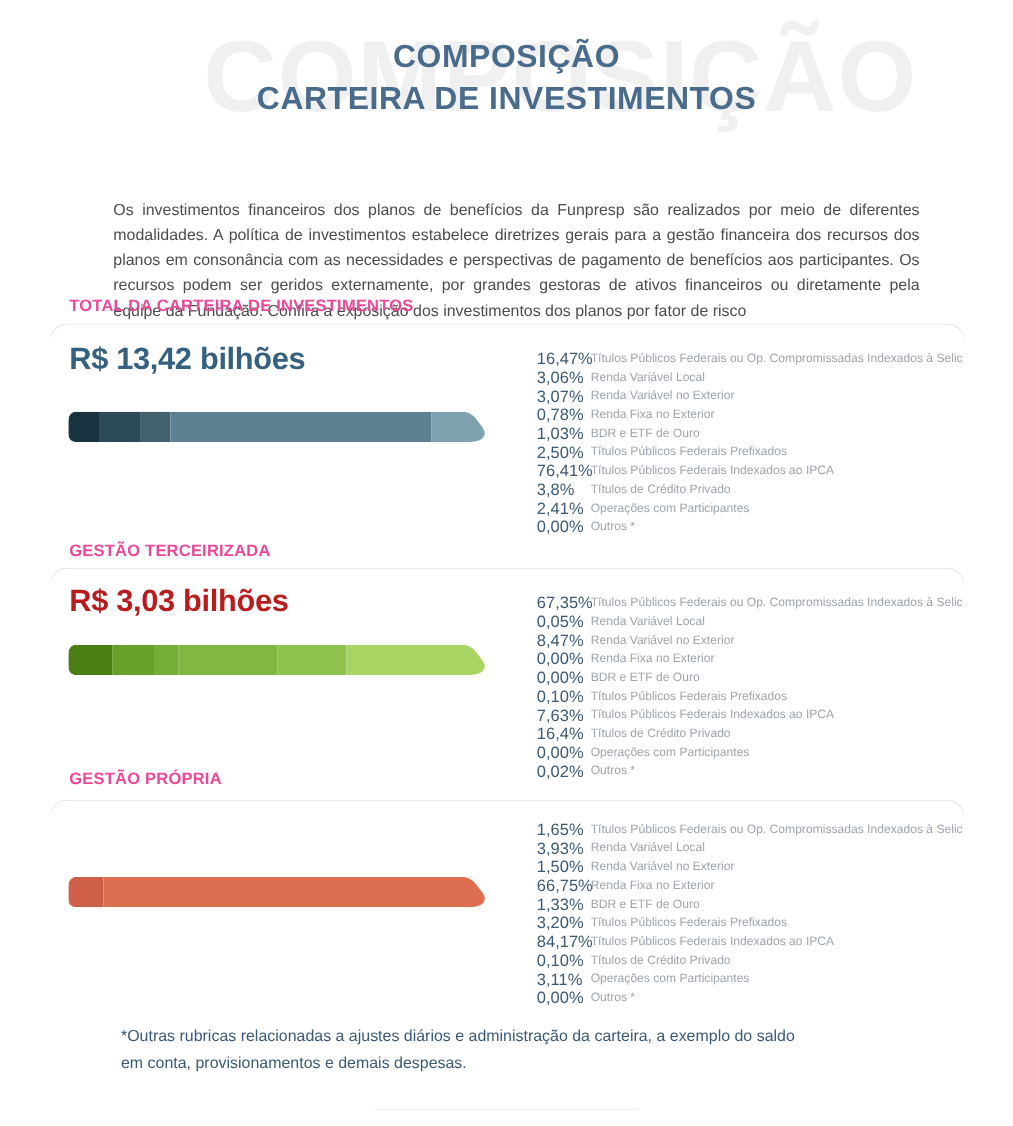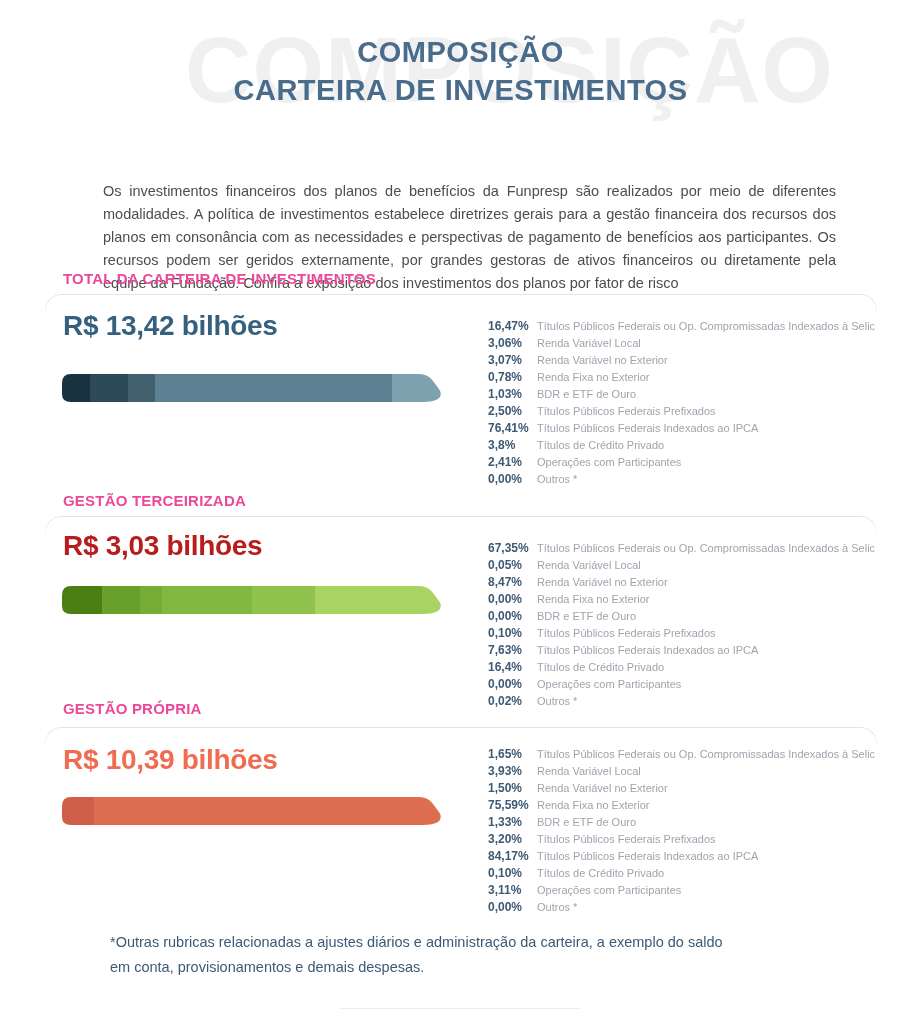--- a/index.html
+++ b/index.html
@@ -48,21 +48,21 @@
   .bar {
     position: absolute; left: 62px; width: 381px; height: 28px;
     display: flex; overflow: hidden;
     clip-path: path("M 9 0 L 357 0 Q 366 0 371 7 L 377 15 Q 381 21 376 25 Q 371 28 361 28 L 9 28 Q 0 28 0 20 L 0 9 Q 0 0 9 0 Z");
   }
   .bar-seg { height: 100%; }
   .alloc-list { position: absolute; left: 488px; top: 48px; }
   .pct-row { display: flex; line-height: 17px; }
   .pct-val {
     width: 49px; flex: 0 0 49px;
-    font-size: 12px; font-weight: bold; color: #3d5a74;
+    font-size: 15px; font-weight: normal; color: #3d5a74;
   }
   .pct-label { font-size: 11px; color: #9da5ad; white-space: nowrap; }
 
   #section-total   { top: 270px; height: 222px; }
   #section-terc    { top: 492px; height: 208px; }
   #section-propria { top: 700px; height: 225px; }
   #section-total   .bar { top: 104px; }
   #section-terc    .bar { top:  94px; }
   #section-propria .bar { top:  97px; }
   #section-terc    .amount { top: 38px; }
@@ -201,40 +201,39 @@
         <div class="pct-row">
           <span class="pct-val">0,02%</span>
           <span class="pct-label">Outros *</span>
         </div>
       </div>
   </section>
 
   <section class="section" id="section-propria">
     <div class="section-header">GESTÃO PRÓPRIA</div>
     <div class="card-divider"></div>
-    <div class="amount" style="color: rgb(239, 108, 81);">R$ 10,39 bilhões</div>
     <div class="bar">
         <div class="bar-seg" style="background: rgb(208, 95, 73); width: 32px;"></div>
         <div class="bar-seg" style="background: rgb(221, 110, 80); flex: 1 1 0%;"></div>
       </div>
     <div class="alloc-list">
         <div class="pct-row">
           <span class="pct-val">1,65%</span>
           <span class="pct-label">Títulos Públicos Federais ou Op. Compromissadas Indexados à Selic</span>
         </div>
         <div class="pct-row">
           <span class="pct-val">3,93%</span>
           <span class="pct-label">Renda Variável Local</span>
         </div>
         <div class="pct-row">
           <span class="pct-val">1,50%</span>
           <span class="pct-label">Renda Variável no Exterior</span>
         </div>
         <div class="pct-row">
-          <span class="pct-val">75,59%</span>
+          <span class="pct-val">66,75%</span>
           <span class="pct-label">Renda Fixa no Exterior</span>
         </div>
         <div class="pct-row">
           <span class="pct-val">1,33%</span>
           <span class="pct-label">BDR e ETF de Ouro</span>
         </div>
         <div class="pct-row">
           <span class="pct-val">3,20%</span>
           <span class="pct-label">Títulos Públicos Federais Prefixados</span>
         </div>

